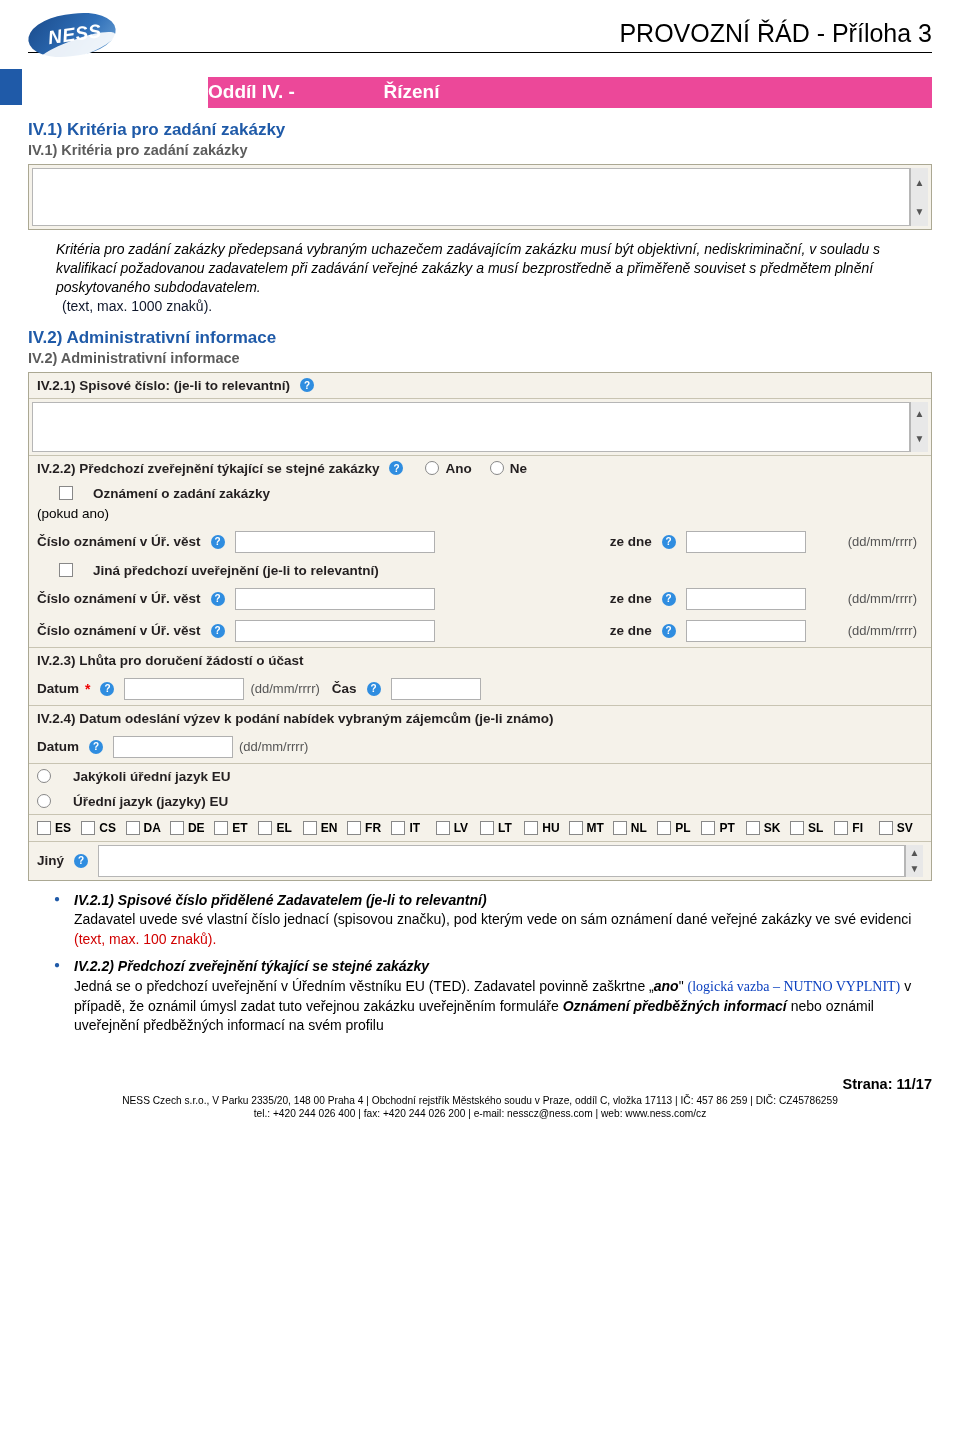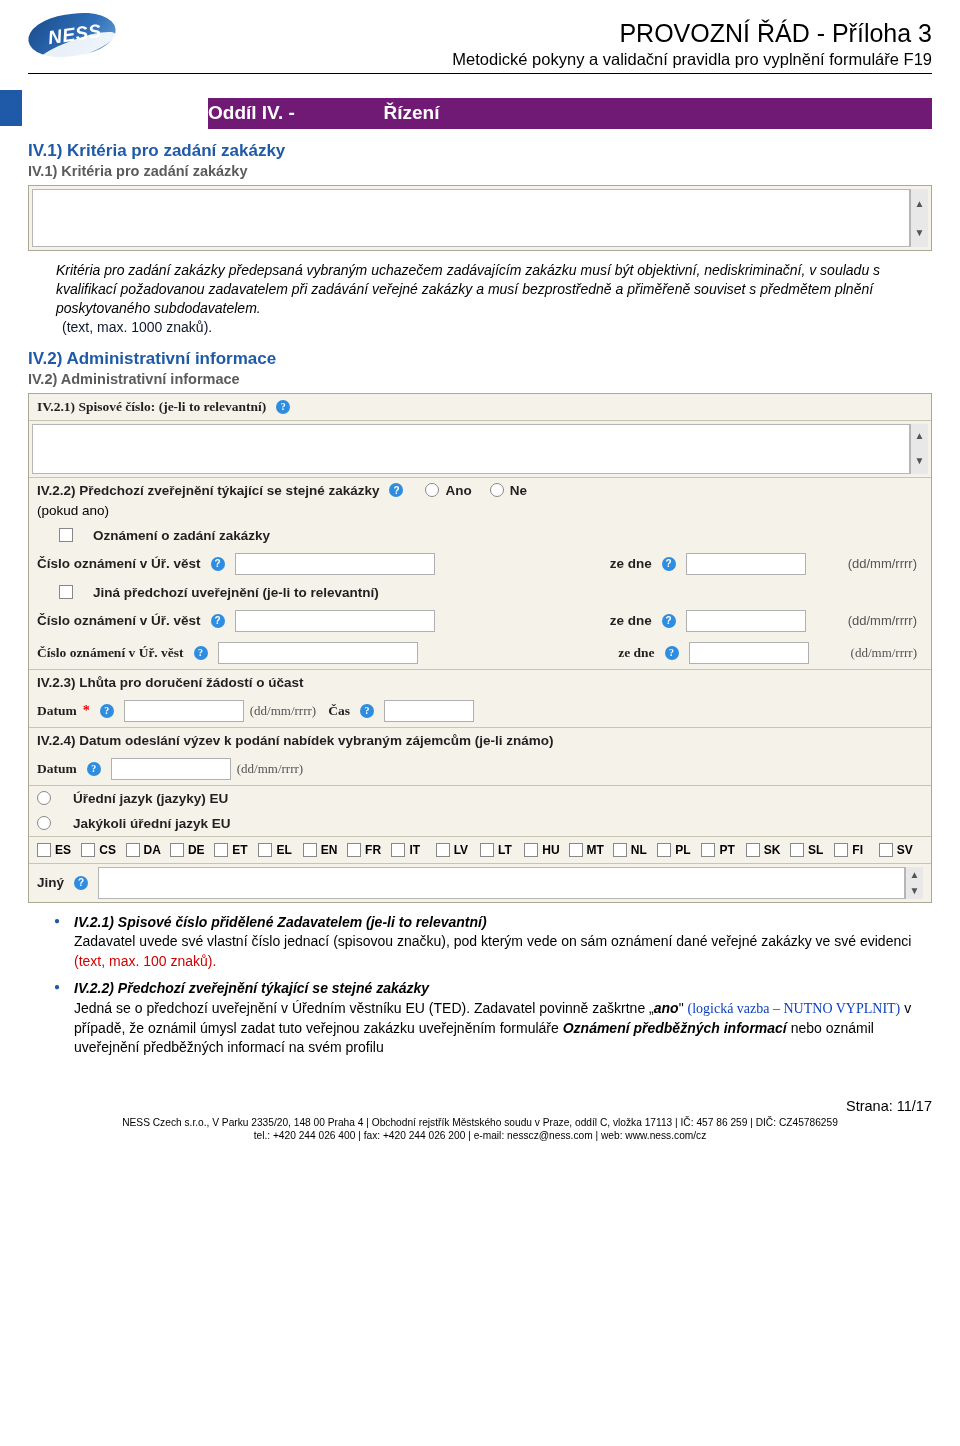--- a/index.html
+++ b/index.html
@@ -76,21 +76,21 @@
   }
   .banner-left-strip {
     position: absolute;
     left: -28px;
     top: -8px;
     width: 22px;
     height: 36px;
     background: #1f5aa8;
   }
   .banner {
-    background: #701a75;
+    background: #ec4899;
     color: #fff;
     font-weight: bold;
     font-size: 19px;
     padding: 4px 0 5px 0;
     margin-left: 180px;
   }
   .banner .pad {
     display: inline-block;
     width: 78px;
   }
@@ -123,21 +123,21 @@
     resize: none;
     font-family: inherit;
   }
   .row {
     display: flex;
     align-items: center;
     padding: 5px 8px;
     gap: 6px;
   }
   .row.nowrap { flex-wrap: nowrap; }
-  .row.border-b { border-bottom: 1px solid #c8c4b2; font-family: Liberation Serif, serif; }
+  .row.border-b { border-bottom: 1px solid #c8c4b2; }
   .lbl {
     font-weight: bold;
     color: #231f20;
     font-size: 13.5px;
   }
   .lbl-thin {
     font-weight: normal;
     font-size: 13.5px;
   }
   .help {
@@ -238,21 +238,21 @@
   }
   .bi-title { font-weight: bold; font-style: italic; }
   .red { color: #d10000; }
   .blue-txt { color: #0a3fbf; font-family: Liberation Serif, serif; }
   .bi { font-weight: bold; font-style: italic; }
   .footer {
     margin-top: 40px;
     text-align: right;
   }
   .footer .strana {
-    font-weight: normal;
+    font-weight: bold;
     font-size: 14.5px;
   }
   .footer .lines {
     text-align: center;
     font-size: 10.2px;
     color: #000;
     margin-top: 2px;
     line-height: 1.35;
   }
   .ta-wrap { display: flex; }
@@ -264,21 +264,20 @@
 
   <div class="header-wrap">
     <div class="logo">
       <div class="logo-ellipse">
         <div class="logo-swoosh"></div>
         <div class="logo-text">NESS</div>
       </div>
     </div>
     <div class="hdr-right">
       <div class="hdr-title">PROVOZNÍ ŘÁD - Příloha 3</div>
-      <div class="hdr-sub">Metodické pokyny a validační pravidla pro vyplnění formuláře F19</div>
     </div>
   </div>
 
   <div class="banner-row">
     <div class="banner-left-strip"></div>
     <div class="banner">
       <span>Oddíl IV. -</span>
       <span class="pad"></span>
       <span>Řízení</span>
     </div>
@@ -322,29 +321,29 @@
     <div class="row">
       <span class="lbl">IV.2.2) Předchozí zveřejnění týkající se stejné zakázky</span>
       <span class="help">?</span>
       <span style="width:6px;"></span>
       <span class="radio-dot"></span>
       <span class="lbl">Ano</span>
       <span style="width:6px;"></span>
       <span class="radio-dot"></span>
       <span class="lbl">Ne</span>
     </div>
-    <div class="row" style="padding-top:0;">
-      <span class="lbl-thin">(pokud ano)</span>
-    </div>
     <div class="row">
       <span style="width:16px;"></span>
       <span class="chk"></span>
       <span style="width:8px;"></span>
       <span class="lbl">Oznámení o zadání zakázky</span>
     </div>
+    <div class="row" style="padding-top:0;">
+      <span class="lbl-thin">(pokud ano)</span>
+    </div>
 
     <div class="row nowrap">
       <span class="lbl">Číslo oznámení v Úř. věst</span>
       <span class="help">?</span>
       <input class="txt-in w-lg" style="">
       <span style="flex:1;"></span>
       <span class="lbl">ze dne</span>
       <span class="help">?</span>
       <input class="txt-in w-md" style="">
       <span style="width:30px;"></span>
@@ -402,26 +401,26 @@
     <div class="row nowrap border-b">
       <span class="lbl">Datum</span>
       <span class="help">?</span>
       <input class="txt-in w-md" style="">
       <span class="hint">(dd/mm/rrrr)</span>
     </div>
 
     <div class="row">
       <span class="radio-dot"></span>
       <span style="width:10px;"></span>
-      <span class="lbl">Úřední jazyk (jazyky) EU</span>
+      <span class="lbl">Jakýkoli úřední jazyk EU</span>
     </div>
     <div class="row">
       <span class="radio-dot"></span>
       <span style="width:10px;"></span>
-      <span class="lbl">Jakýkoli úřední jazyk EU</span>
+      <span class="lbl">Úřední jazyk (jazyky) EU</span>
     </div>
 
     <div class="lang-row" id="lang-row">
         <div class="lang-cell">
           <span class="chk"></span>
           <span>ES</span>
         </div>
         <div class="lang-cell">
           <span class="chk"></span>
           <span>CS</span>

